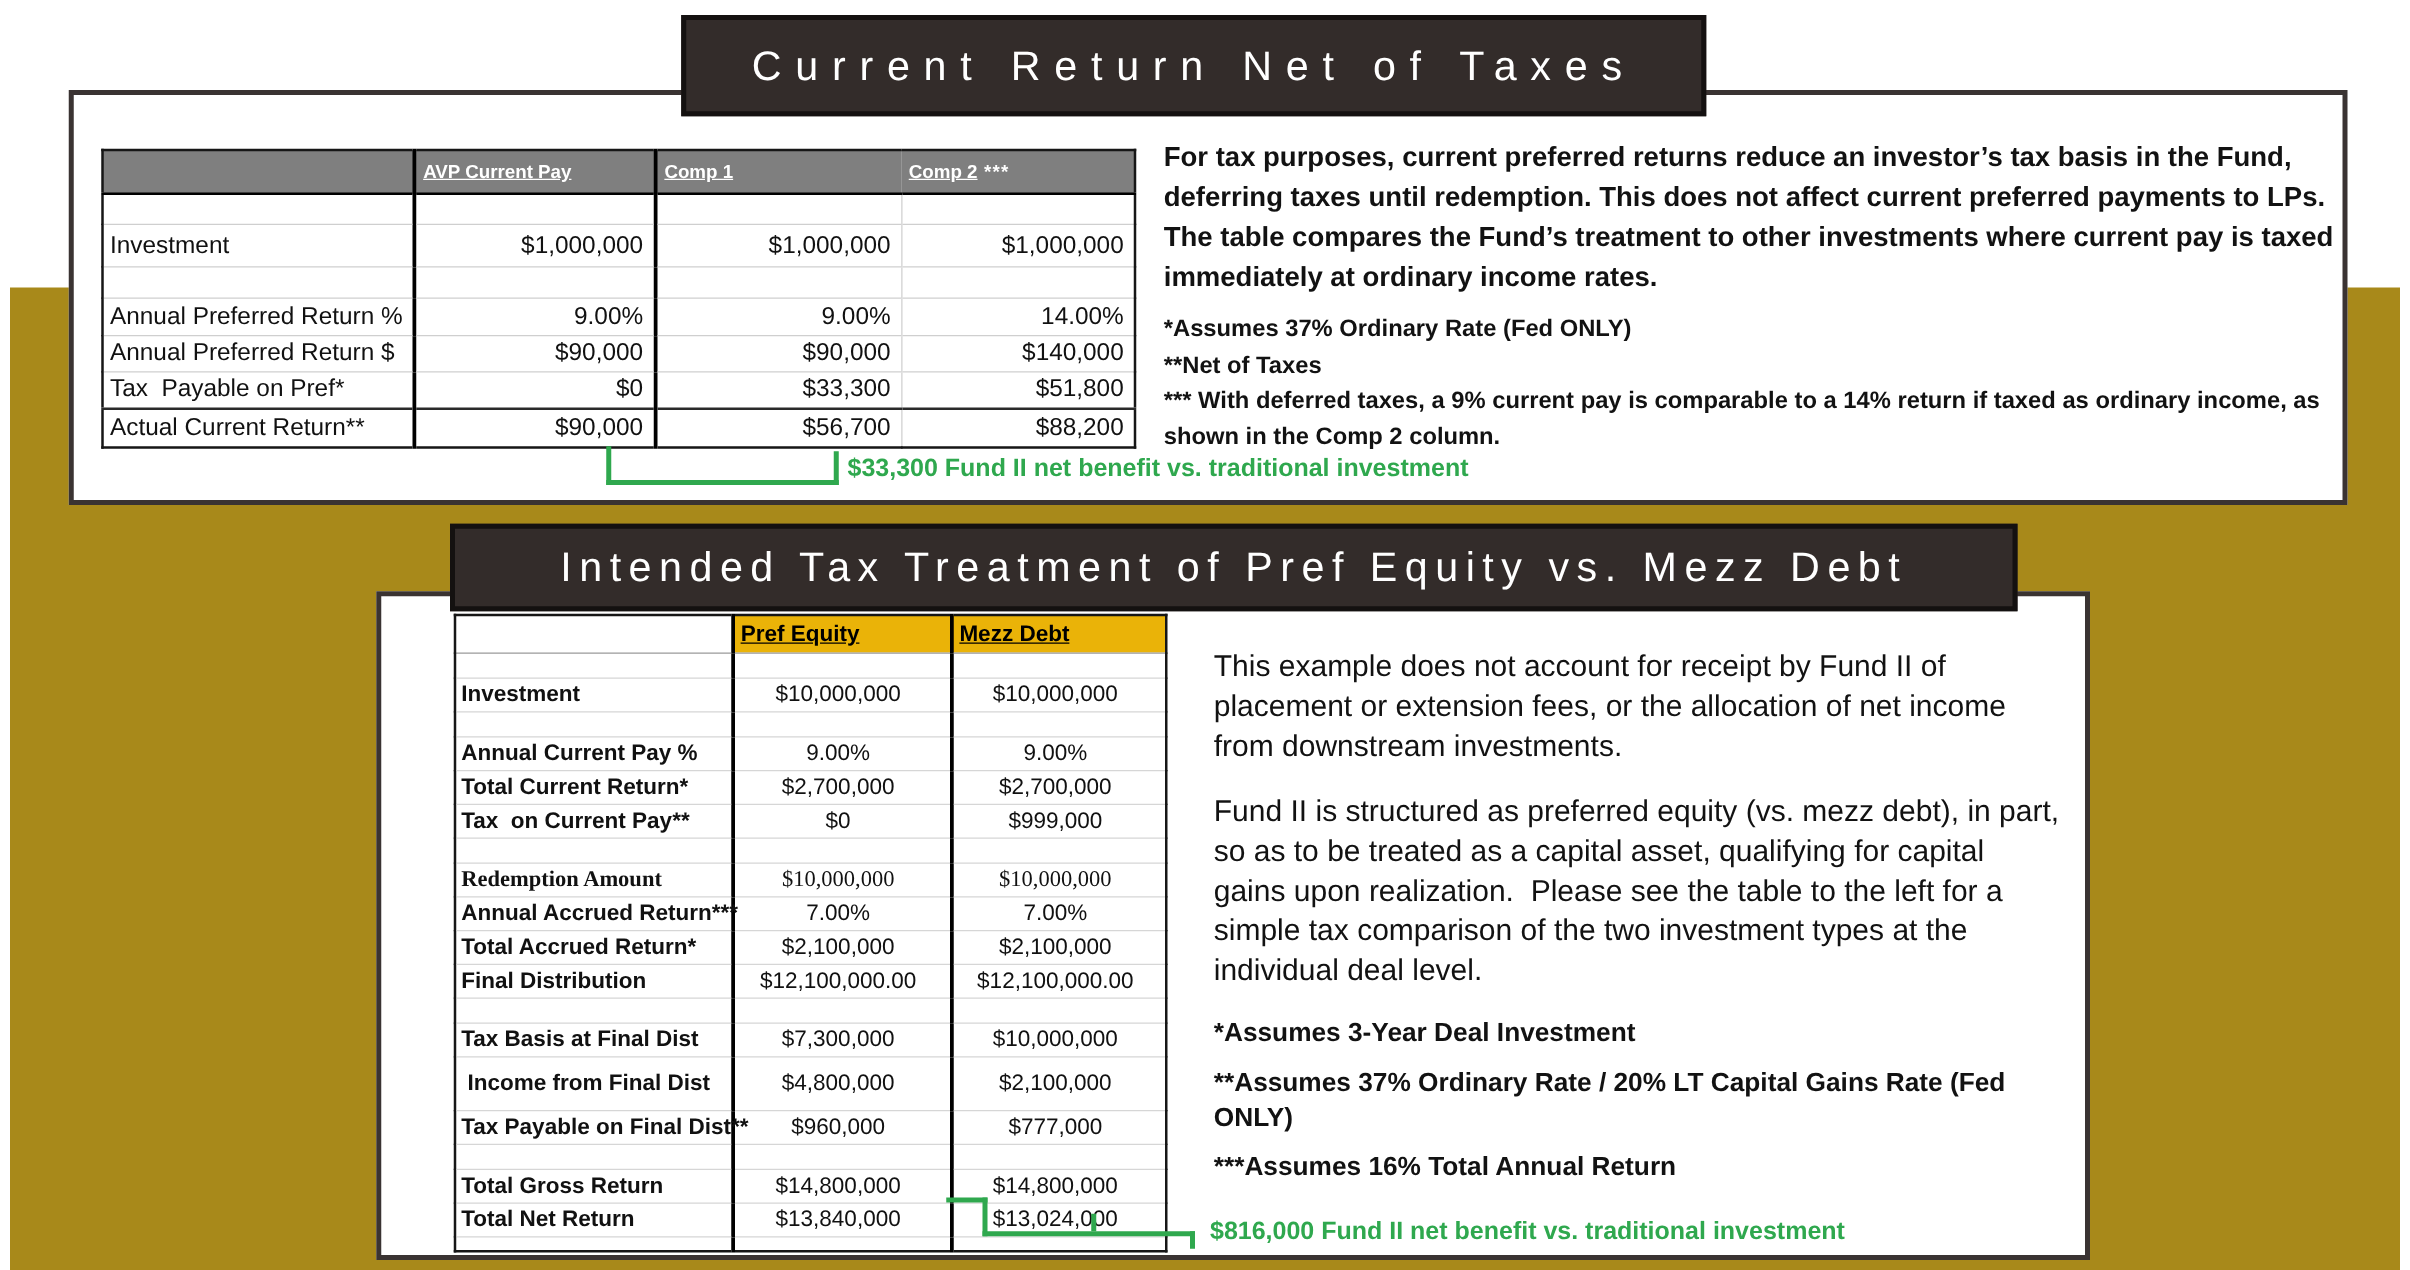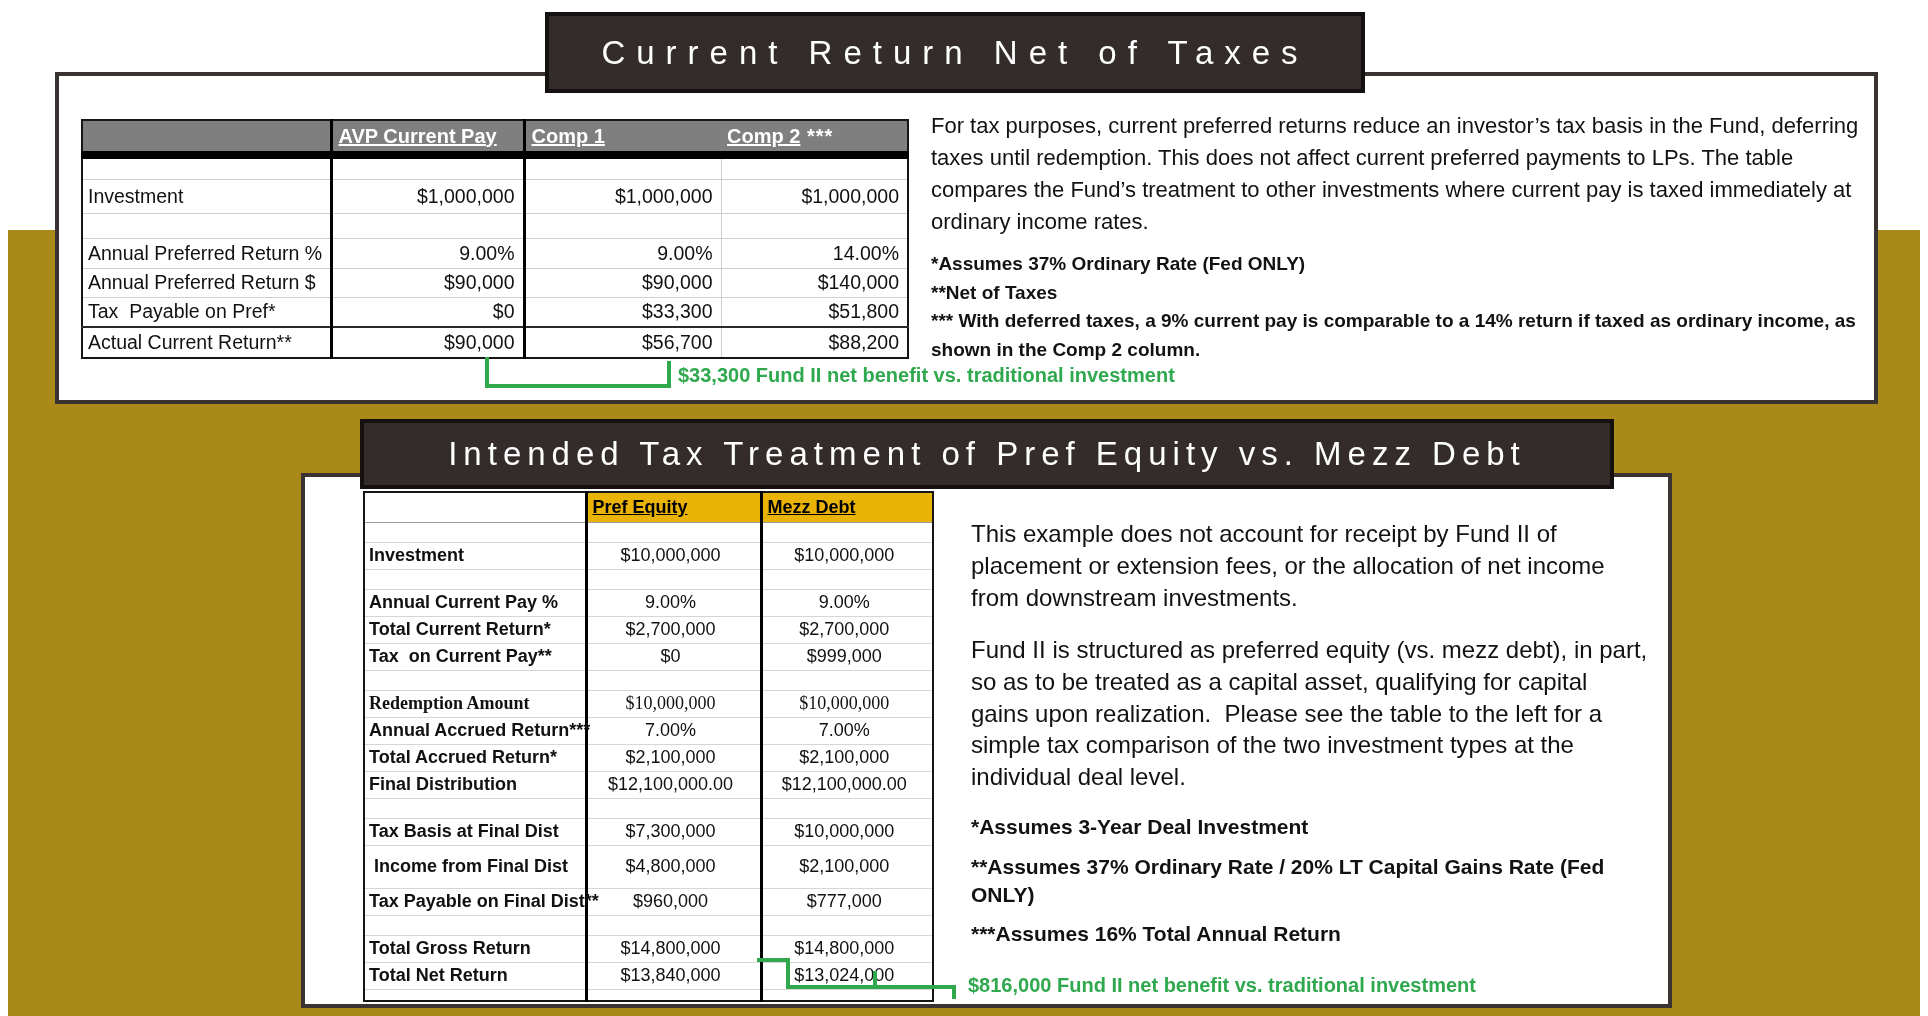--- a/index.html
+++ b/index.html
@@ -20,21 +20,21 @@
   .layer{position:absolute;z-index:2;}
   .t1wrap{left:81px;top:119px;}
   .t2wrap{left:363px;top:491px;}
 
   table{border-collapse:collapse;table-layout:fixed;}
   .hu{text-decoration:underline;}
   .hsuf{text-decoration:none;letter-spacing:1px;}
 
   .t1wrap table{width:826px;height:238px;border:2px solid #161616;}
   .t1wrap th{background:#7f7f7f;color:#ffffff;text-align:left;padding:0 0 0 6px;font-weight:700;
-             font-size:20px;border-bottom:8px solid #000000;}
+             font-size:15px;border-bottom:2px solid #000000;}
   .t1wrap td{font-size:19.5px;color:#111111;}
   .t1wrap .lbl{text-align:left;padding-left:5px;white-space:pre;}
   .t1wrap .val{text-align:right;padding-right:8px;}
   .t1wrap tbody tr + tr td{border-top:1px solid #cfcfcf;}
   .t1wrap tbody tr.lastrow td{border-top:2px solid #2a2a2a;}
   .t1wrap .c1{border-left:3px solid #000000;border-right:3px solid #000000;}
   .t1wrap td.c3{border-left:1px solid #cfcfcf;}
 
   .t2wrap table{width:569px;height:503px;border:2px solid #161616;}
   .t2wrap th{text-align:left;padding:2px 0 2px 5px;font-weight:700;color:#000000;font-size:18px;
@@ -43,21 +43,21 @@
   .t2wrap td{font-size:18px;color:#111111;}
   .t2wrap .lbl{font-weight:700;text-align:left;padding-left:4px;white-space:pre;}
   .t2wrap .val{font-weight:400;text-align:center;padding-right:7px;}
   .t2wrap tbody tr + tr td{border-top:1px solid #d6d6d6;}
   .t2wrap .c1{border-left:3px solid #000000;border-right:3px solid #000000;}
 
   .g{position:absolute;background:#2fa84e;z-index:2;}
   .annot{position:absolute;z-index:2;color:#2fa84e;font-weight:700;font-size:20px;white-space:nowrap;}
 
   .text1{left:931px;top:110px;width:948px;color:#121212;}
-  .text1 p{margin:0;font-size:22px;line-height:1.46;font-weight:400;white-space:pre-wrap;}
+  .text1 p{margin:0;font-size:22px;line-height:1.46;font-weight:700;white-space:pre-wrap;}
   .fns1{margin-top:12px;}
   .fns1 > div{font-size:19px;font-weight:700;line-height:1.5;}
 
   .text2{left:971px;top:518px;width:680px;color:#121212;}
   .text2 p{margin:0 0 20px 0;font-size:24px;line-height:1.33;font-weight:500;white-space:pre-wrap;}
   .fns2{margin-top:16px;}
   .fns2 > div{font-size:21px;font-weight:700;line-height:1.32;margin-bottom:12px;}
 </style>
 </head>
 <body>

